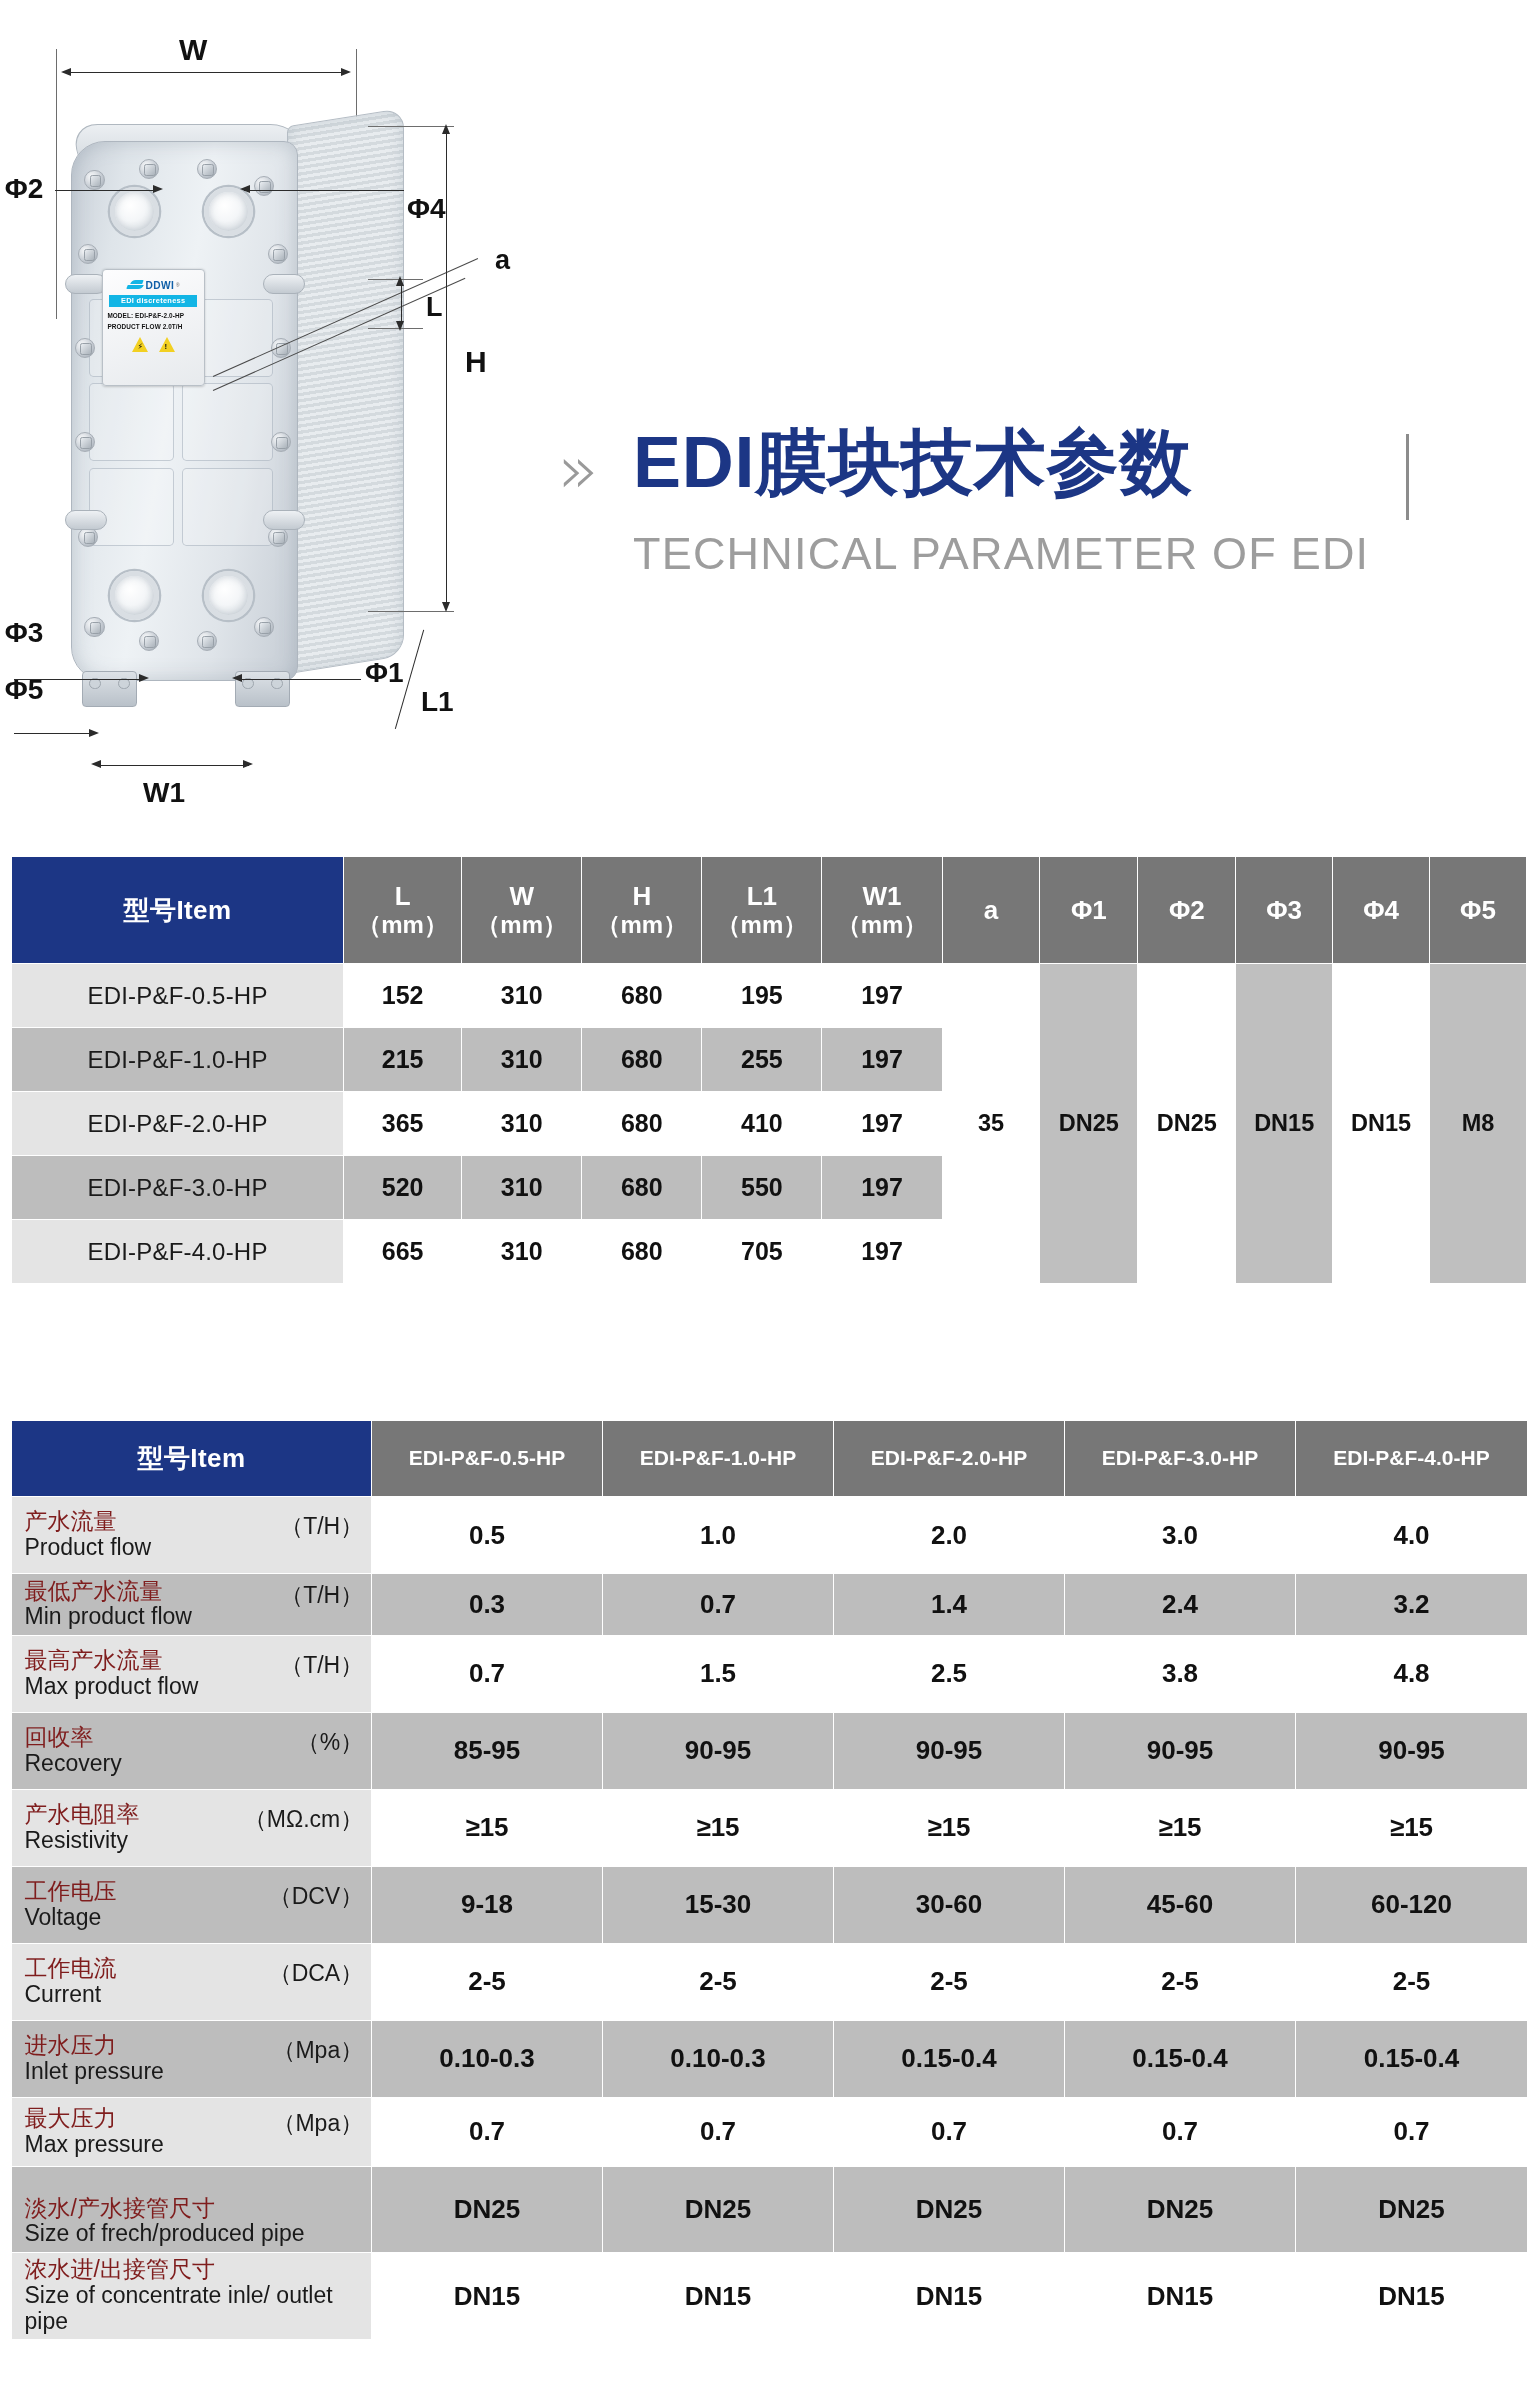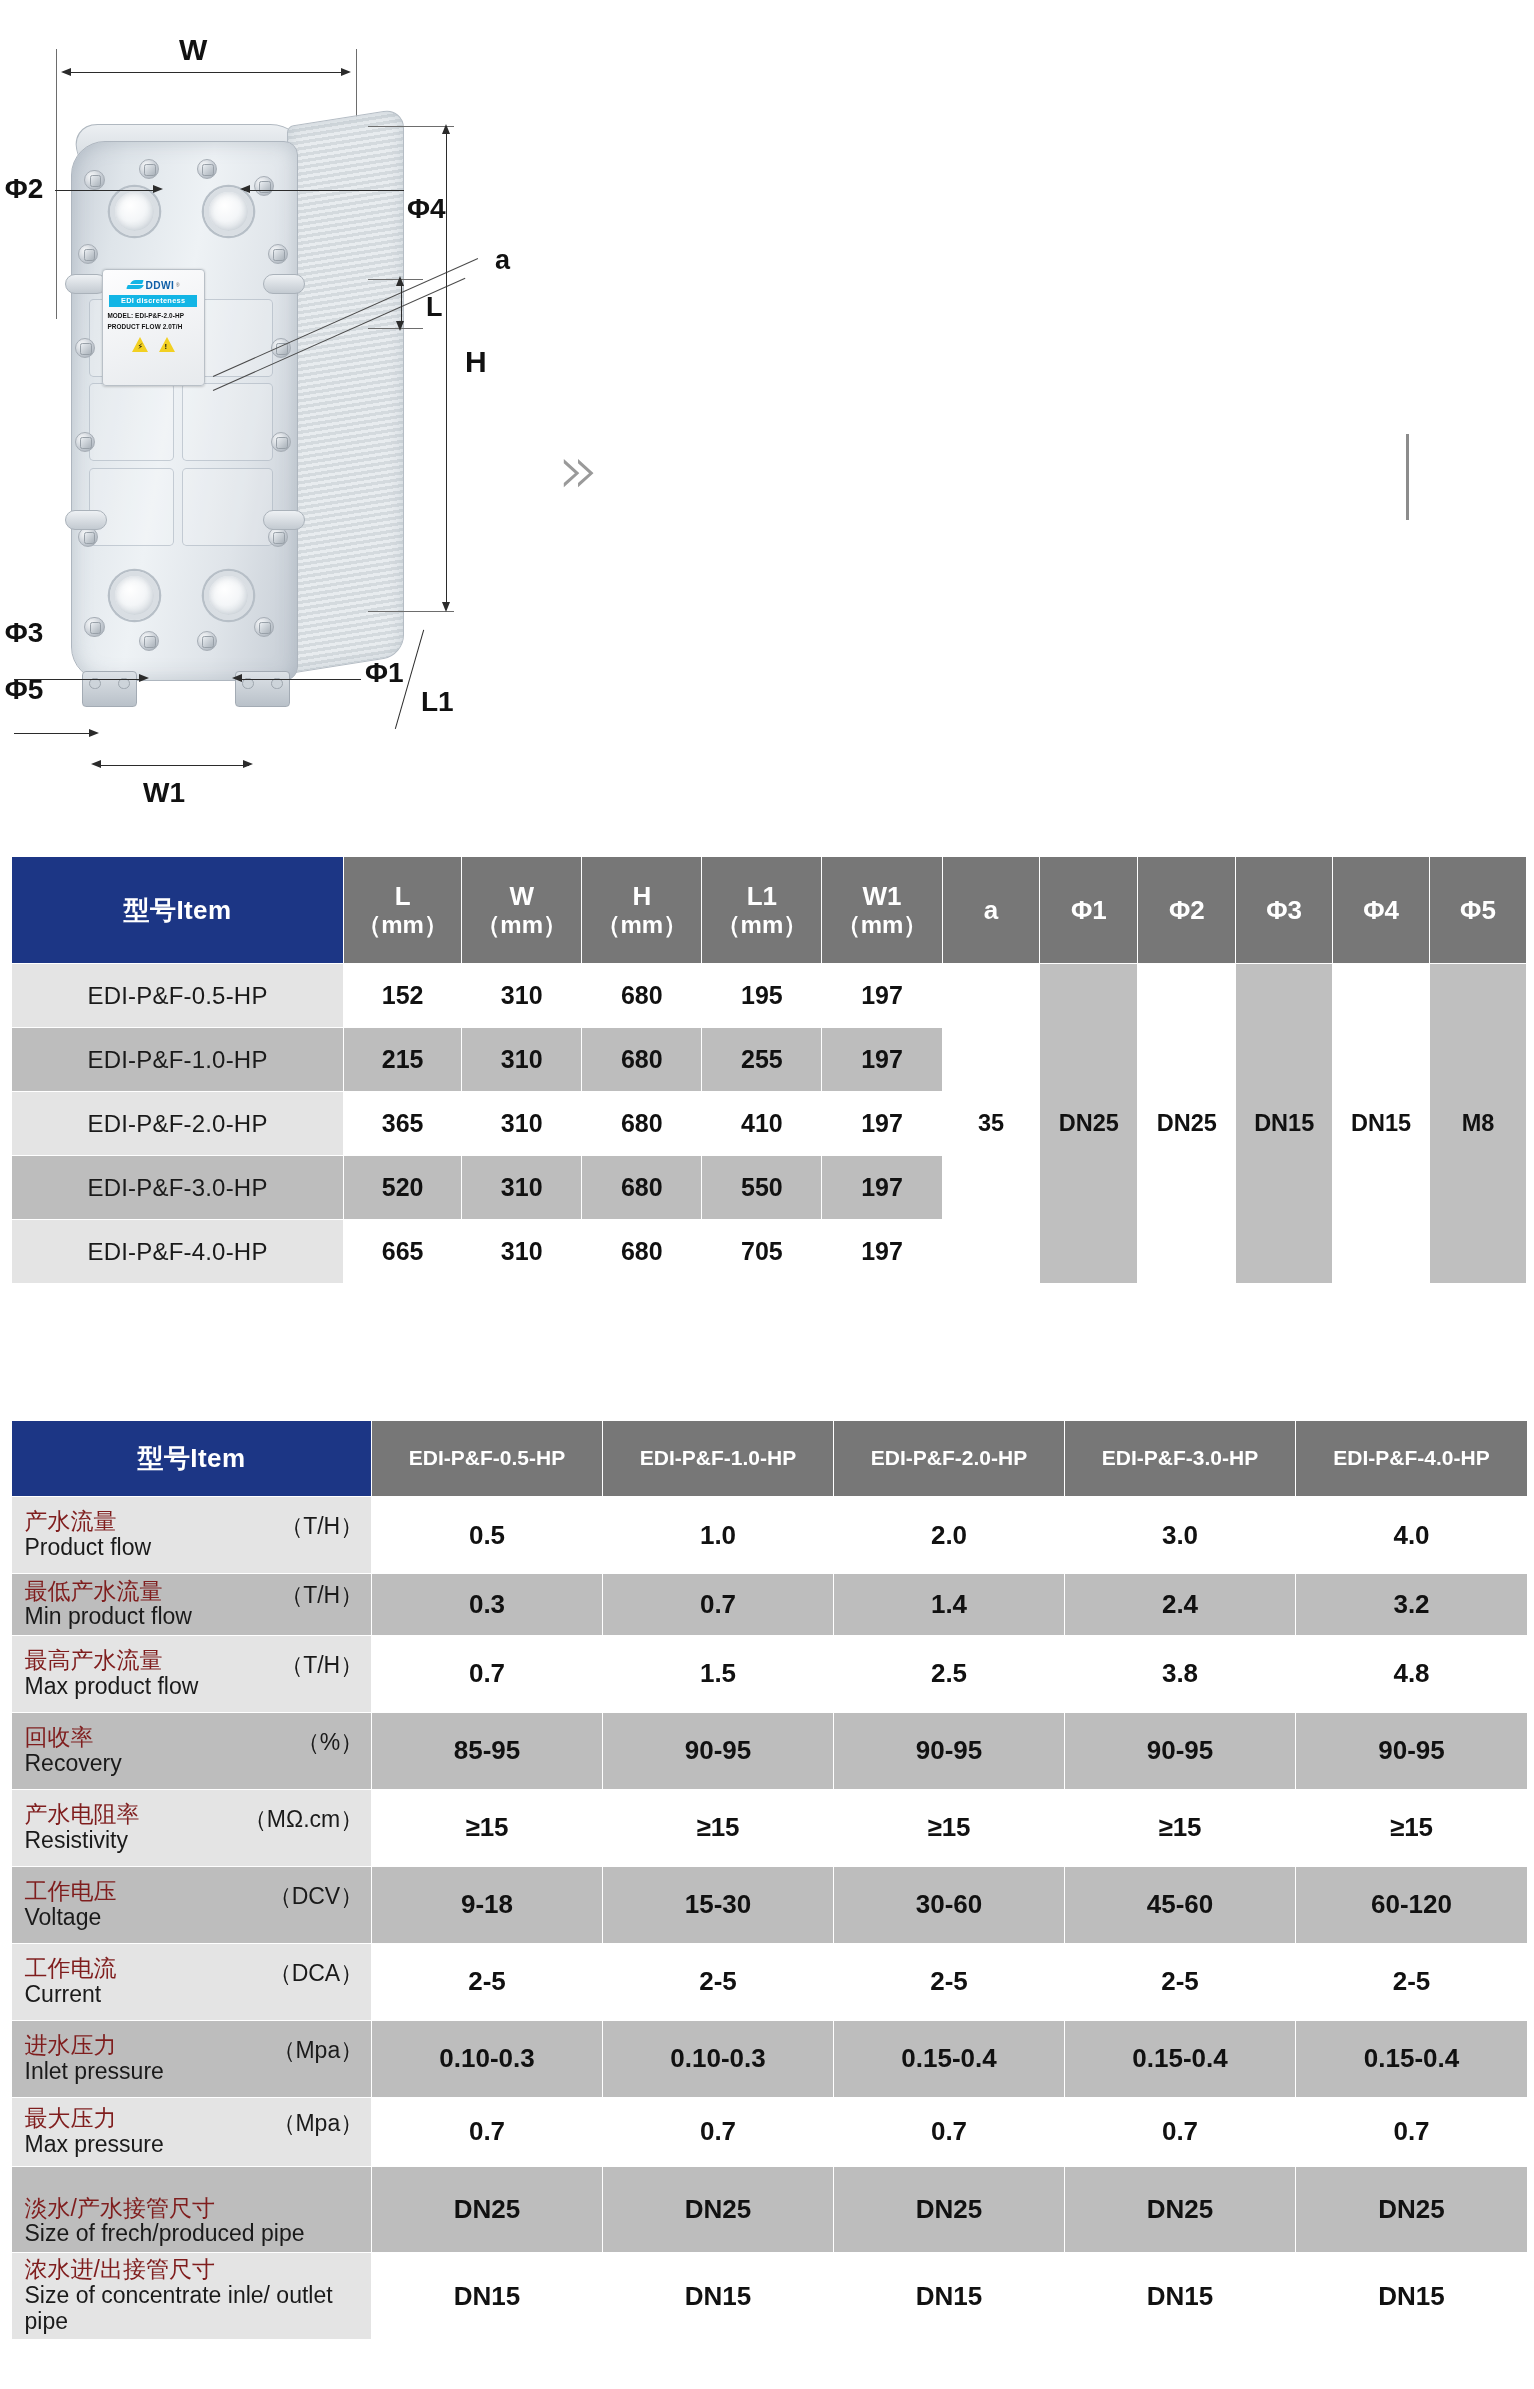--- a/index.html
+++ b/index.html
@@ -322,21 +322,23 @@
       <div class="dim-label" style="left:421px; top:670px; font-size:28px;">L1</div>
 
       <div class="dline h" style="left:96px; top:749px; width:153px;"></div>
       <div class="arrow left" style="left:91px; top:744px;"></div>
       <div class="arrow right" style="left:243px; top:744px;"></div>
       <div class="dim-label" style="left:143px; top:761px; font-size:28px;">W1</div>
     </div>
 
     <div class="title-block">
       <div class="chev">»</div>
+      <div class="title-cn">EDI膜块技术参数</div>
       <div class="title-bar"></div>
+      <div class="title-en">TECHNICAL PARAMETER OF EDI</div>
     </div>
   </div>
 
   <table class="tbl1">
     <colgroup>
       <col style="width:329px">
         <col style="width:117px">
         <col style="width:119px">
       <col style="width:119px">
         <col style="width:119px">

